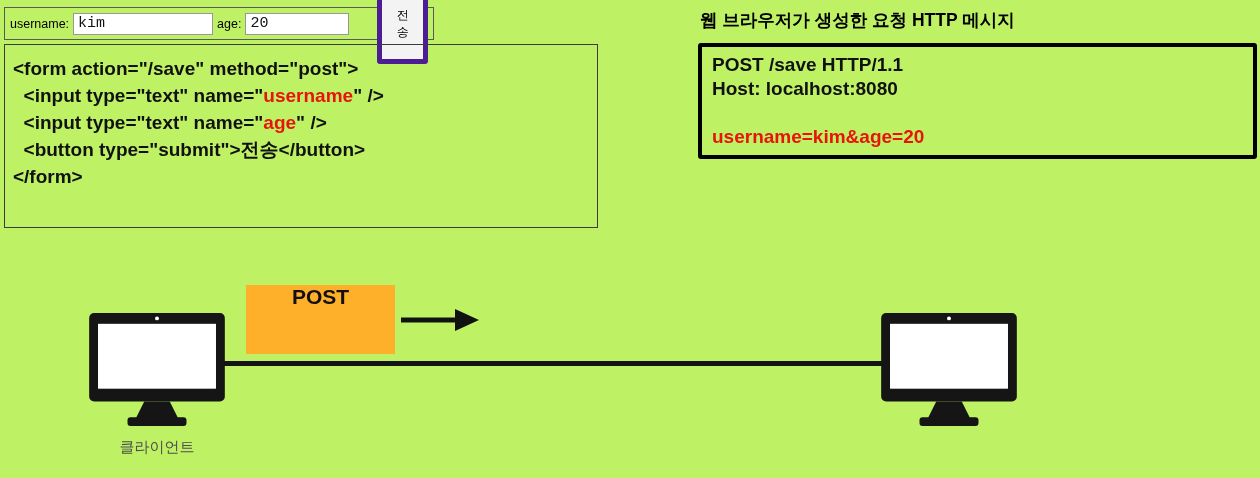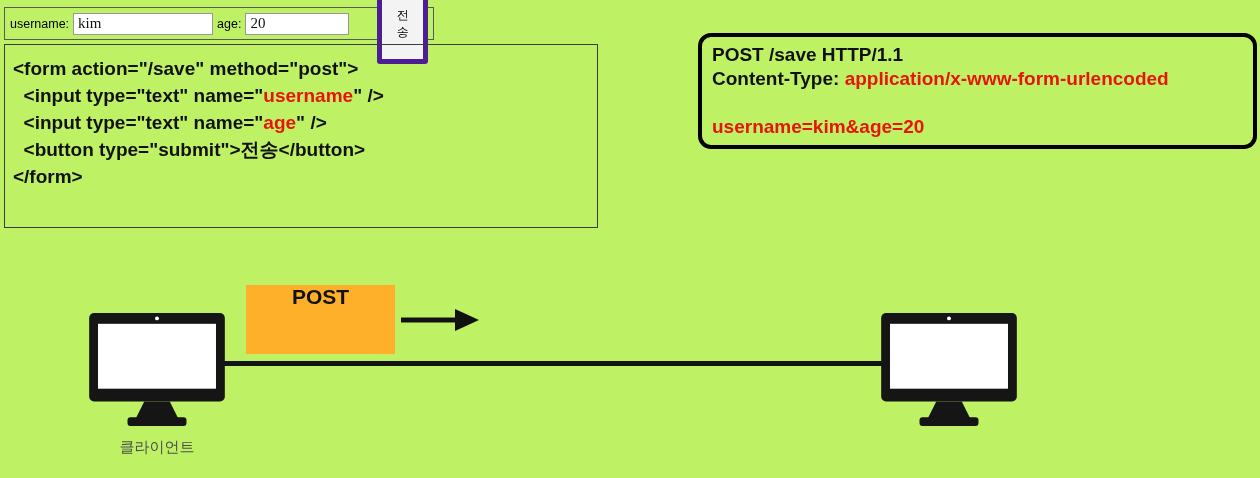--- a/index.html
+++ b/index.html
@@ -4,37 +4,37 @@
 <style>
   * { margin: 0; padding: 0; box-sizing: border-box; }
   body { background: #ffffff; font-family: "Liberation Sans", "DejaVu Sans", sans-serif; }
   .canvas { position: relative; width: 1260px; height: 478px; background: #bef264; overflow: hidden; }
 
   
   .form-widget { position: absolute; left: 4px; top: 7px; width: 430px; height: 33px;
                  border: 1px solid #5a5a5a; display: flex; align-items: center; padding: 0 5px; gap: 4px; }
   .fw-label { font-size: 12.5px; color: #000; }
   .fw-input { height: 22px; border: 1px solid #999; font-size: 15px; padding: 0 4px;
-              font-family: Liberation Serif, serif; color: #111; }
+              font-family: Liberation Mono, monospace; color: #111; }
   .fw-username { width: 140px; }
   .fw-age { width: 104px; }
   .fw-button { margin-left: 24px; font-size: 12px; padding: 18px 9px; background: #f3f3f3;
                border: 5px solid #4c1d95; border-radius: 3px; font-family: inherit; cursor: pointer; }
 
   
   .code-box { position: absolute; left: 4px; top: 44px; width: 594px; height: 184px;
               border: 1px solid #3c3c3c; padding: 10px 8px; font-weight: bold;
               font-size: 19px; line-height: 27px; color: #111; }
   .code-line { white-space: pre; min-height: 27px; }
   .red { color: #e8130b; }
 
   
   .http-title { position: absolute; left: 700px; top: 8px; font-size: 17.5px; font-weight: bold; color: #000; }
-  .http-box { position: absolute; left: 698px; top: 33px; width: 559px;
-              border: 4px solid #000; border-radius: 13px; padding: 6px 10px;
+  .http-box { position: absolute; left: 698px; top: 43px; width: 559px;
+              border: 4px solid #000; border-radius: 3px; padding: 6px 10px;
               font-weight: bold; font-size: 19px; line-height: 24px; color: #111; }
   .http-line { white-space: pre; min-height: 24px; }
 
   
   .connect-line { position: absolute; left: 150px; top: 361px; width: 810px; height: 5px;
                   background: #141414; z-index: 1; }
   .monitor { position: absolute; z-index: 2; width: 138px; height: 116px; }
   .monitor.client { left: 88px; top: 313px; }
   .monitor.server { left: 880px; top: 313px; }
   .post-box { position: absolute; left: 246px; top: 285px; width: 149px; height: 69px;
@@ -59,24 +59,25 @@
   </div>
 
   <div class="code-box">
     <div class="code-line"><span>&lt;form action="/save" method="post"&gt;</span><span class="red"></span><span></span></div>
     <div class="code-line"><span>  &lt;input type="text" name="</span><span class="red">username</span><span>" /&gt;</span></div>
     <div class="code-line"><span>  &lt;input type="text" name="</span><span class="red">age</span><span>" /&gt;</span></div>
     <div class="code-line"><span>  &lt;button type="submit"&gt;전송&lt;/button&gt;</span><span class="red"></span><span></span></div>
     <div class="code-line"><span>&lt;/form&gt;</span><span class="red"></span><span></span></div>
   </div>
 
+  <div class="http-title">웹 브라우저가 생성한 요청 HTTP 메시지</div>
 
   <div class="http-box">
     <div class="http-line"><span>POST /save HTTP/1.1</span><span class="red"></span></div>
-    <div class="http-line"><span>Content-Type: </span><span class="red">application/x-www-form-urlencoded</span></div>
+    <div class="http-line"><span>Host: localhost:8080</span><span class="red"></span></div>
     <div class="http-line"><span></span><span class="red"></span></div>
     <div class="http-line"><span></span><span class="red">username=kim&amp;age=20</span></div>
   </div>
 
   <div class="connect-line"></div>
 
   <div class="post-box">
     <span>POST</span>
   </div>
 

